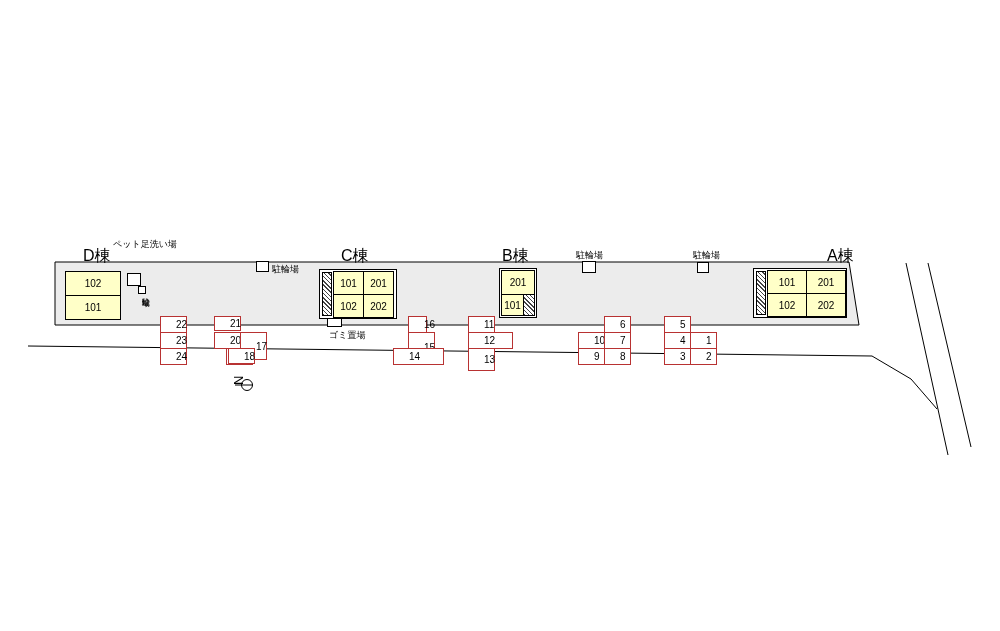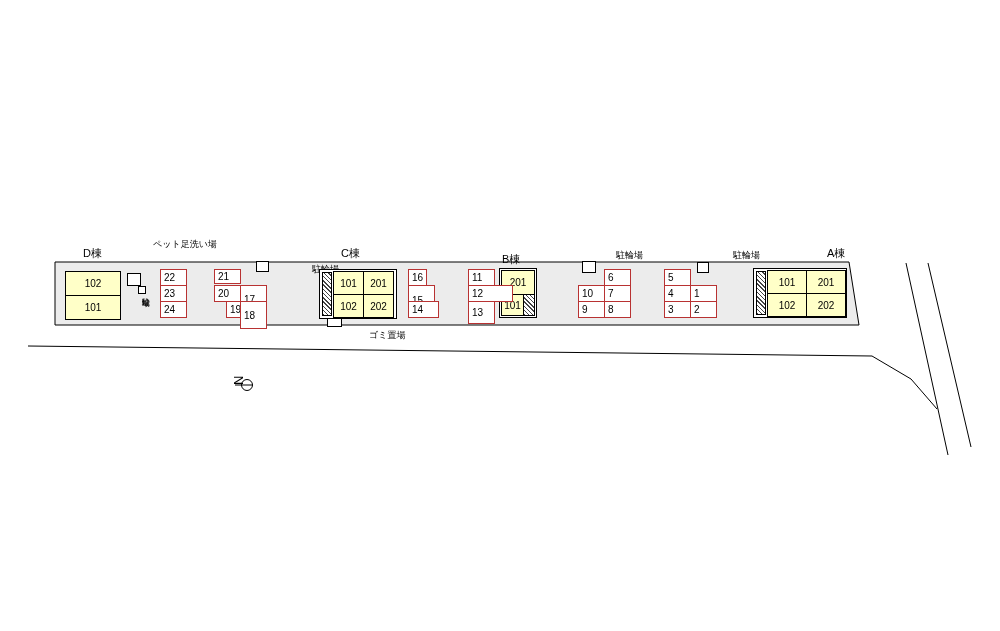--- a/index.html
+++ b/index.html
@@ -1,27 +1,27 @@
 <!DOCTYPE html>
 <html style="--site-fill: #ececec; --room-fill: #ffffc8; --parking-border: #b83232; --line: #000000;"><head>
 <meta charset="utf-8">
 <style>
   * { box-sizing: border-box; margin: 0; padding: 0; }
   html,body { background: #fff; }
   body { font-family: "Liberation Sans", sans-serif; color: #000; }
   #plan { position: relative; width: 1000px; height: 631px; background: #fff; overflow: hidden; }
   #bg { position: absolute; left: 0; top: 0; }
-  .blabel { position: absolute; font-size: 11px; white-space: nowrap; }
-  .lbl { position: absolute; font-size: 9px; white-space: nowrap; margin-left: 40px; }
+  .blabel { position: absolute; font-size: 16px; white-space: nowrap; }
+  .lbl { position: absolute; font-size: 9px; white-space: nowrap; }
   .vlbl { position: absolute; font-size: 8px; writing-mode: vertical-rl; text-orientation: upright; line-height: 9px; letter-spacing: 1px; }
   .outline { position: absolute; border: 1px solid #000; background: #fff; }
   .room { position: absolute; border: 1px solid #000; background: var(--room-fill, #ffffc8);
           font-size: 10px; display: flex; align-items: center; justify-content: center; }
   .pcell { position: absolute; border: 1px solid var(--parking-border, #b83232); background: #fff;
-           font-size: 10px; display: flex; align-items: center; padding-left: 3px; }
+           font-size: 10px; display: flex; align-items: center; padding-left: 15px; margin-top: 47px; }
   .sq { position: absolute; border: 1px solid #000; background: #fff; }
   .hatch { position: absolute; border: 1px solid #000;
            background: repeating-linear-gradient(45deg, #444 0 1px, #fff 1px 3px); }
 </style>
 </head>
 <body>
 
 <div id="plan">
 
   <svg id="bg" width="1000" height="631" viewBox="0 0 1000 631">
@@ -31,21 +31,21 @@
     <line x1="928" y1="263" x2="971" y2="447" stroke="#000" stroke-width="1"></line>
     <g>
       <text x="238" y="390" font-size="13" transform="rotate(-90 238 385)">N</text>
       <line x1="235" y1="385" x2="253" y2="385" stroke="#000" stroke-width="1"></line>
       <circle cx="247" cy="385" r="5.5" fill="none" stroke="#000" stroke-width="1"></circle>
     </g>
   </svg>
 
   <div class="blabel" style="left:83px;top:246px">D棟</div>
   <div class="blabel" style="left:341px;top:246px">C棟</div>
-  <div class="blabel" style="left:502px;top:252px">B棟</div>
+  <div class="blabel" style="left:502px;top:246px">B棟</div>
   <div class="blabel" style="left:827px;top:246px">A棟</div>
 
   <div class="lbl" style="left:113px;top:238px">ペット足洗い場</div>
   <div class="vlbl" style="left:141px;top:291px">駐輪場</div>
   <div class="lbl" style="left:272px;top:263px">駐輪場</div>
   <div class="lbl" style="left:329px;top:329px">ゴミ置場</div>
   <div class="lbl" style="left:576px;top:249px">駐輪場</div>
   <div class="lbl" style="left:693px;top:249px">駐輪場</div>
 
   <div class="sq" style="left:127px;top:273px;width:14px;height:13px"></div>
@@ -78,25 +78,25 @@
   <div class="room" style="left:806px;top:293px;width:40px;height:24px">202</div>
 
   <div class="pcell" style="left:160px;top:269px;width:27px;height:17px">22</div>
   <div class="pcell" style="left:160px;top:285px;width:27px;height:17px">23</div>
   <div class="pcell" style="left:160px;top:301px;width:27px;height:17px">24</div>
 
   <div class="pcell" style="left:214px;top:269px;width:27px;height:15px">21</div>
   <div class="pcell" style="left:214px;top:285px;width:27px;height:17px">20</div>
   <div class="pcell" style="left:226px;top:301px;width:27px;height:17px">19</div>
   <div class="pcell" style="left:240px;top:285px;width:27px;height:28px">17</div>
-  <div class="pcell" style="left:240px;top:301px;width:27px;height:28px">18</div>
+  <div class="pcell" style="left:228px;top:301px;width:27px;height:16px">18</div>
 
   <div class="pcell" style="left:408px;top:269px;width:19px;height:17px">16</div>
   <div class="pcell" style="left:408px;top:285px;width:27px;height:30px">15</div>
-  <div class="pcell" style="left:408px;top:301px;width:31px;height:17px">14</div>
+  <div class="pcell" style="left:393px;top:301px;width:51px;height:17px">14</div>
 
   <div class="pcell" style="left:468px;top:269px;width:27px;height:17px">11</div>
   <div class="pcell" style="left:468px;top:285px;width:45px;height:17px">12</div>
   <div class="pcell" style="left:468px;top:301px;width:27px;height:23px">13</div>
 
   <div class="pcell" style="left:578px;top:285px;width:27px;height:17px">10</div>
   <div class="pcell" style="left:578px;top:301px;width:27px;height:17px">9</div>
   <div class="pcell" style="left:604px;top:269px;width:27px;height:17px">6</div>
   <div class="pcell" style="left:604px;top:285px;width:27px;height:17px">7</div>
   <div class="pcell" style="left:604px;top:301px;width:27px;height:17px">8</div>

